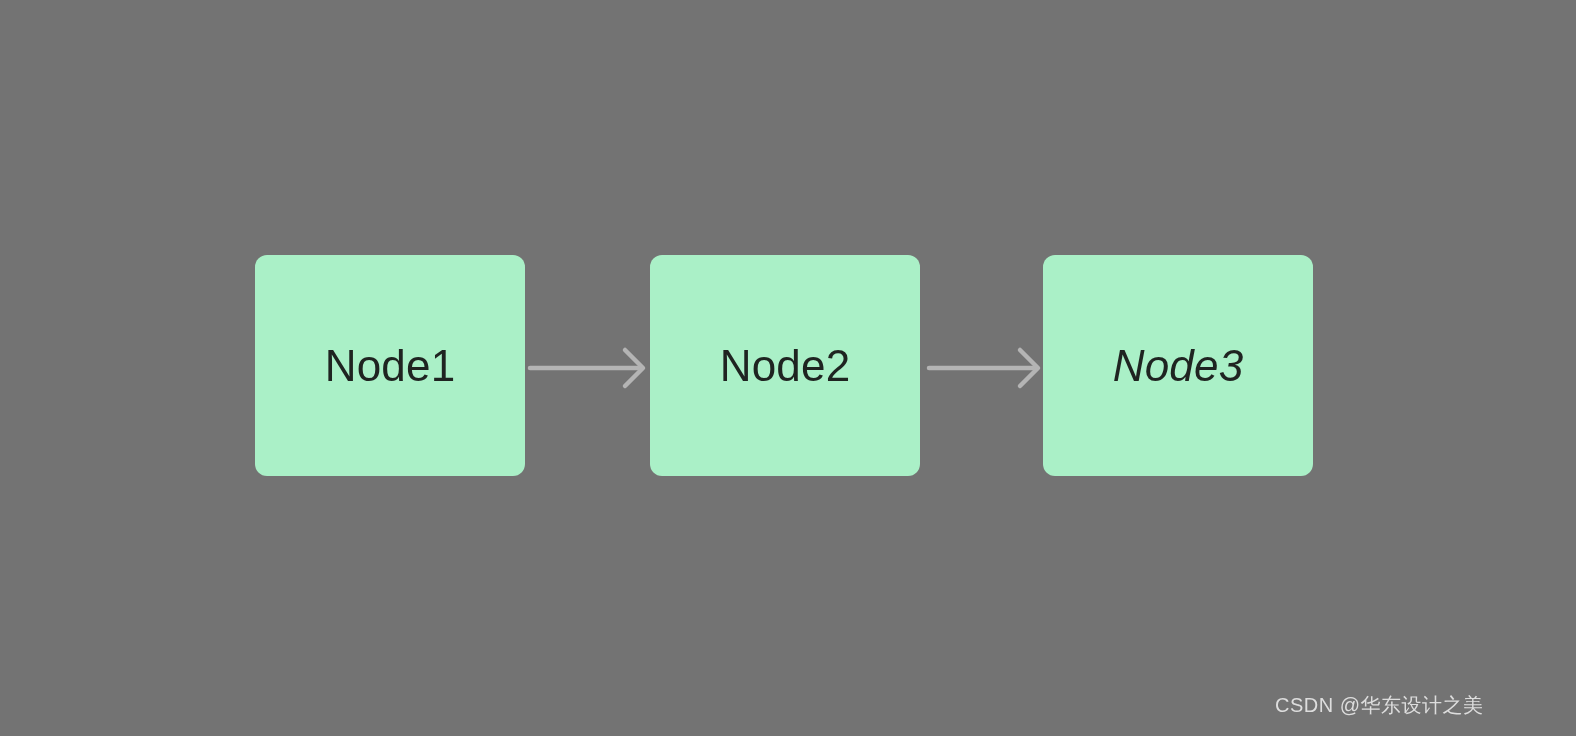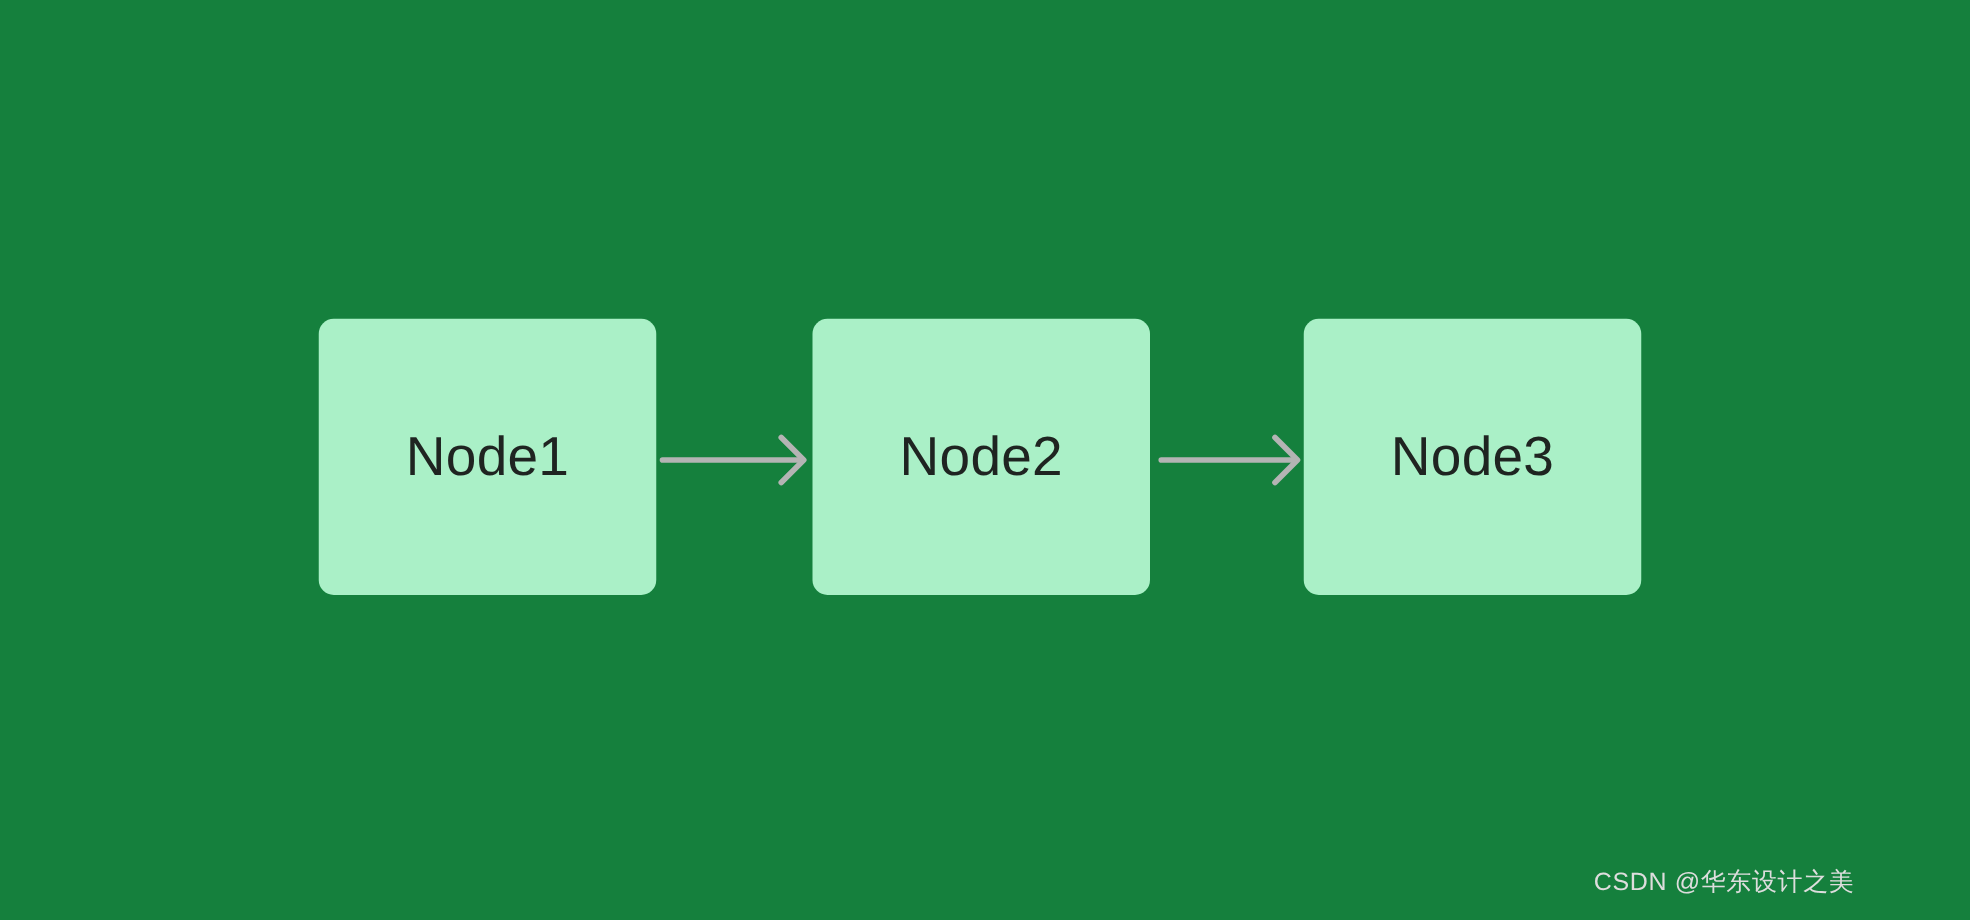--- a/index.html
+++ b/index.html
@@ -11,21 +11,21 @@
     height: 736px;
     background: #ffffff;
     font-family: "Liberation Sans", "DejaVu Sans", sans-serif;
     overflow: hidden;
   }
 
   #diagram-canvas {
     position: relative;
     width: 1576px;
     height: 736px;
-    background: #15803d;
+    background: #737373;
   }
 
   .flow-node {
     position: absolute;
     box-sizing: border-box;
     display: flex;
     align-items: center;
     justify-content: center;
     background: #aaf0c7;
     border-radius: 12px;
@@ -39,21 +39,21 @@
     font-size: 44px;
     font-weight: 400;
     color: #1f2421;
     letter-spacing: 0.2px;
     line-height: 1;
     white-space: nowrap;
   }
 
   #node-1 { left: 255px; }
   #node-2 { left: 650px; text-align: right; }
-  #node-3 { left: 1043px; }
+  #node-3 { left: 1043px; font-style: italic; }
 
   .flow-edge {
     position: absolute;
     top: 340px;
     height: 56px;
     overflow: visible;
   }
 
   #edge-1 { left: 525px; width: 124px; }
   #edge-2 { left: 922px; width: 122px; }

